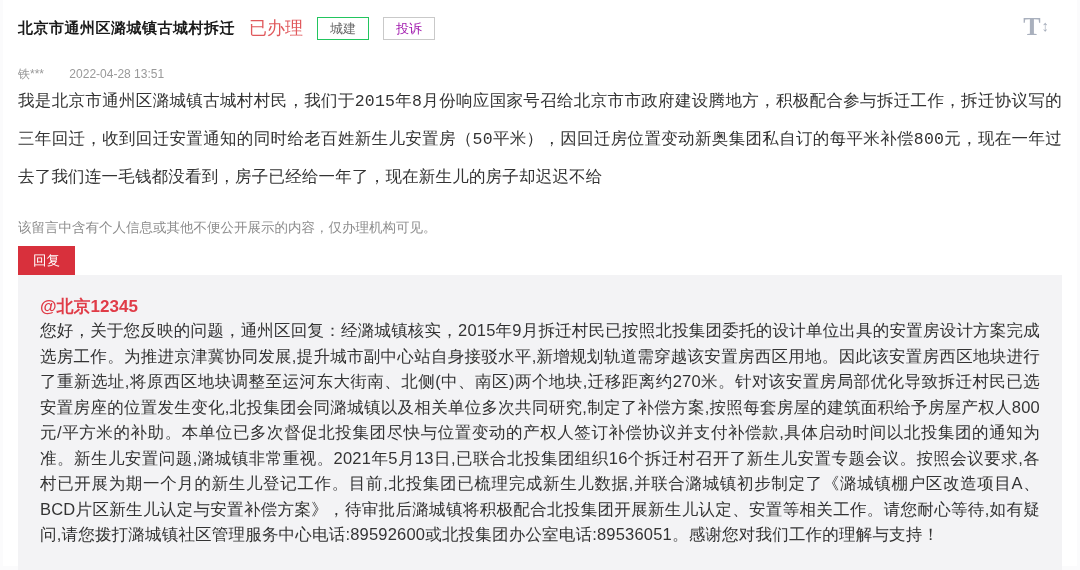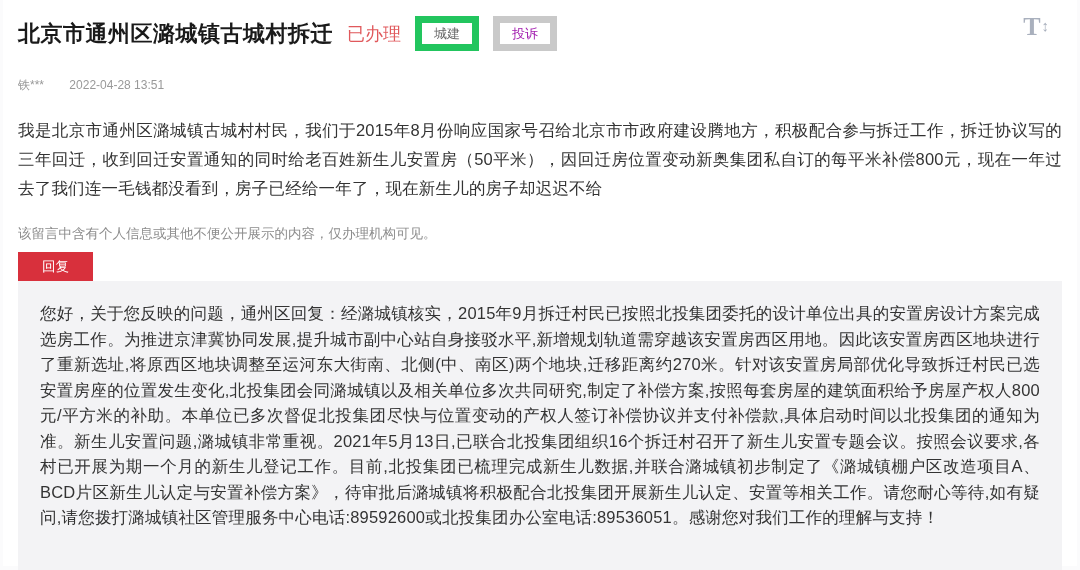--- a/index.html
+++ b/index.html
@@ -13,56 +13,57 @@
   .page {
     background: #fff;
     width: 1074px; height: 566px;
     margin: 0 auto;
     padding: 16px 15px 0 15px;
     position: relative;
   }
   
   .title-row { display: flex; align-items: center; }
   .post-title {
-    font-size: 22px; font-weight: bold; color: #1a1a1a;
+    font-size: 15px; font-weight: bold; color: #1a1a1a;
     letter-spacing: 0.5px;
   }
   .status-badge {
     font-size: 18px; color: #e0595c; margin-left: 14px; font-weight: 500;
   }
   .tag {
     display: inline-block; font-size: 13px; line-height: 1;
     padding: 4px 12px; margin-left: 14px;
-    border: 7px solid #22c55e; color: #666; background: #fff;
+    border: 1px solid #22c55e; color: #666; background: #fff;
   }
   .tag.tag-light { border-color: #c9c9c9; color: #a21caf; }
   .font-size-tool {
     position: absolute; right: 28px; top: 14px;
     color: #a9b0bd; cursor: pointer; display: flex; align-items: flex-start;
   }
   .font-size-tool .t-glyph {
     font-family: "Liberation Serif", "DejaVu Serif", serif;
     font-size: 26px; font-weight: bold; line-height: 1;
   }
   .font-size-tool .arrow-glyph { font-size: 15px; line-height: 1.6; margin-left: 1px; }
   
   .meta-row { margin-top: 26px; font-size: 12px; color: #999; }
   .meta-row .author { margin-right: 22px; }
   
   .post-content {
-    margin-top: 22px; font-size: 16.5px; color: #333;
-    line-height: 29px; letter-spacing: 0.2px;
+    font-size: 16.5px; color: #333;
+    line-height: 38px; letter-spacing: 0.2px;
     text-align: justify;
+    font-family: Liberation Mono, monospace;
   }
   .privacy-notice { margin-top: 22px; font-size: 13.5px; color: #8c8c8c; }
   
   .reply-tab {
     display: inline-block; margin-top: 9px;
     background: #d8303c; color: #fff;
-    font-size: 13.5px; padding: 6px 24px 5px;
+    font-size: 13.5px; padding: 6px 15px 5px;
     cursor: pointer;
   }
   .reply-panel {
     background: #f3f3f5;
     padding: 20px 22px 12px 22px;
     min-height: 298px;
   }
   .responder { color: #e03b47; font-weight: bold; font-size: 17px; }
   .reply-content {
     font-size: 16.5px; color: #333;
@@ -91,17 +92,18 @@
     <span class="post-time">2022-04-28 13:51</span>
   </div>
 
   <div class="post-content">我是北京市通州区潞城镇古城村村民，我们于2015年8月份响应国家号召给北京市市政府建设腾地方，积极配合参与拆迁工作，拆迁协议写的三年回迁，收到回迁安置通知的同时给老百姓新生儿安置房（50平米），因回迁房位置变动新奥集团私自订的每平米补偿800元，现在一年过去了我们连一毛钱都没看到，房子已经给一年了，现在新生儿的房子却迟迟不给</div>
 
   <div class="privacy-notice">该留言中含有个人信息或其他不便公开展示的内容，仅办理机构可见。</div>
 
   <div class="reply-tab">回复</div>
 
   <div class="reply-panel">
+    <div class="responder">@北京12345</div>
     <div class="reply-content">您好，关于您反映的问题，通州区回复：经潞城镇核实，2015年9月拆迁村民已按照北投集团委托的设计单位出具的安置房设计方案完成选房工作。为推进京津冀协同发展,提升城市副中心站自身接驳水平,新增规划轨道需穿越该安置房西区用地。因此该安置房西区地块进行了重新选址,将原西区地块调整至运河东大街南、北侧(中、南区)两个地块,迁移距离约270米。针对该安置房局部优化导致拆迁村民已选安置房座的位置发生变化,北投集团会同潞城镇以及相关单位多次共同研究,制定了补偿方案,按照每套房屋的建筑面积给予房屋产权人800元/平方米的补助。本单位已多次督促北投集团尽快与位置变动的产权人签订补偿协议并支付补偿款,具体启动时间以北投集团的通知为准。新生儿安置问题,潞城镇非常重视。2021年5月13日,已联合北投集团组织16个拆迁村召开了新生儿安置专题会议。按照会议要求,各村已开展为期一个月的新生儿登记工作。目前,北投集团已梳理完成新生儿数据,并联合潞城镇初步制定了《潞城镇棚户区改造项目A、BCD片区新生儿认定与安置补偿方案》，待审批后潞城镇将积极配合北投集团开展新生儿认定、安置等相关工作。请您耐心等待,如有疑问,请您拨打潞城镇社区管理服务中心电话:89592600或北投集团办公室电话:89536051。感谢您对我们工作的理解与支持！</div>
 
   </div>
 
 </div>
 
 </body></html>

